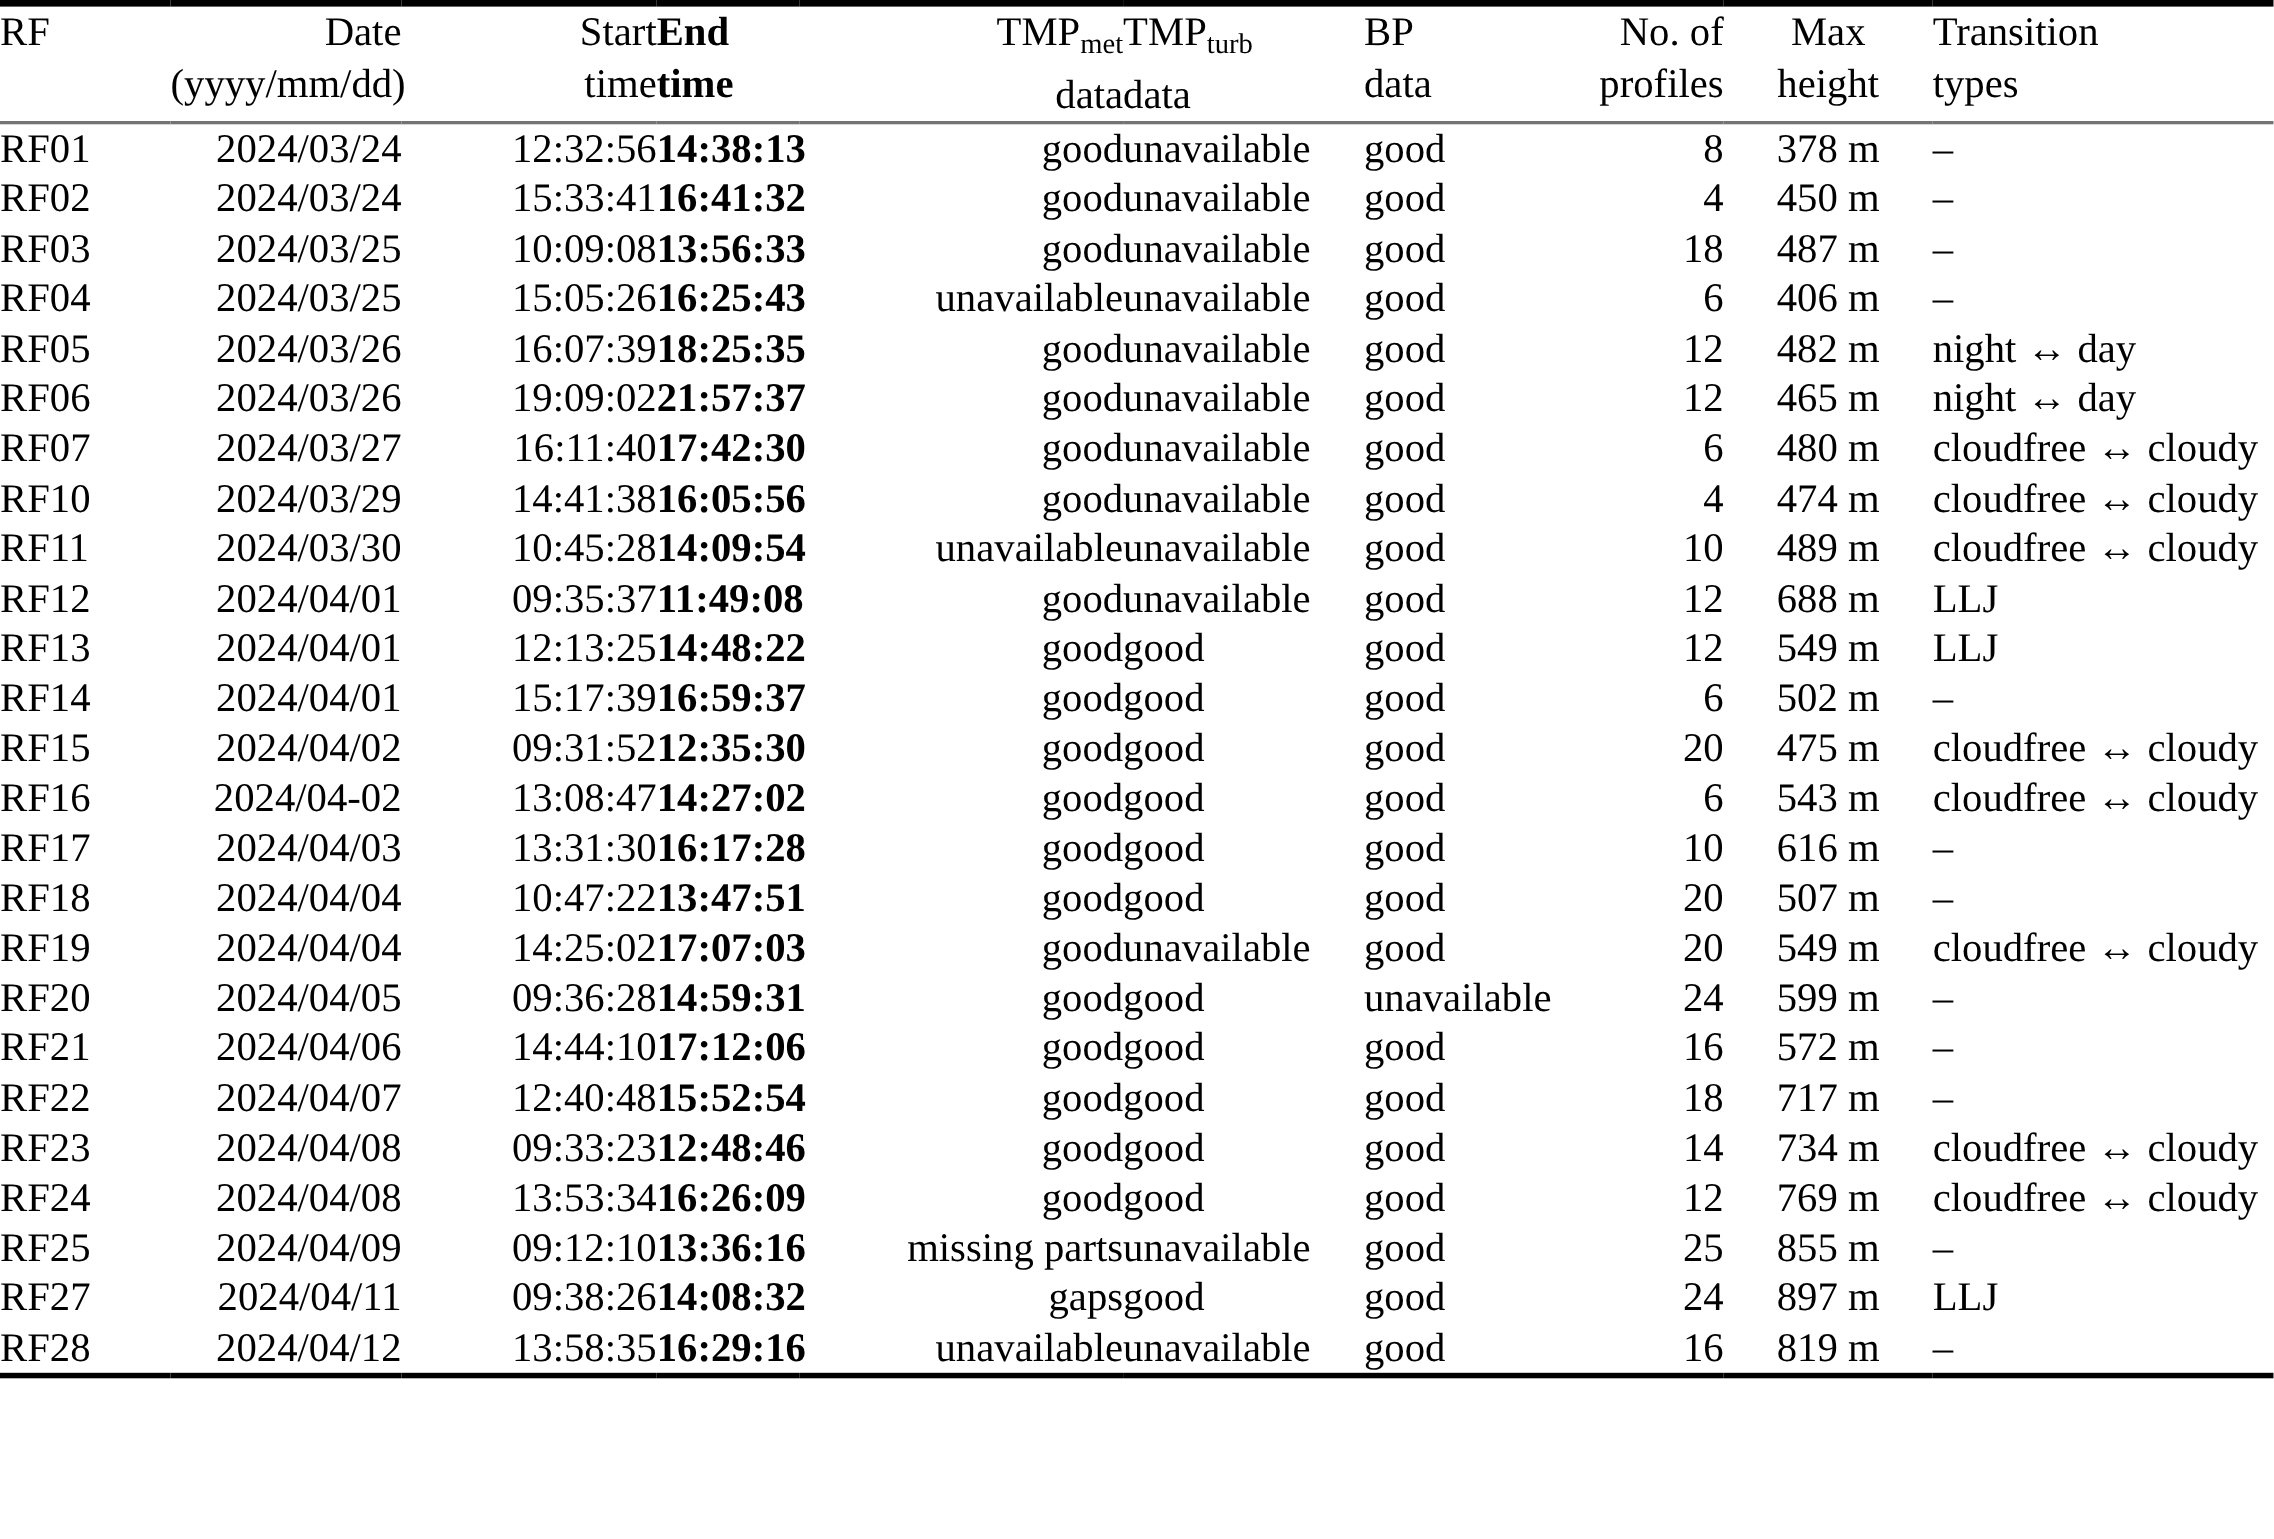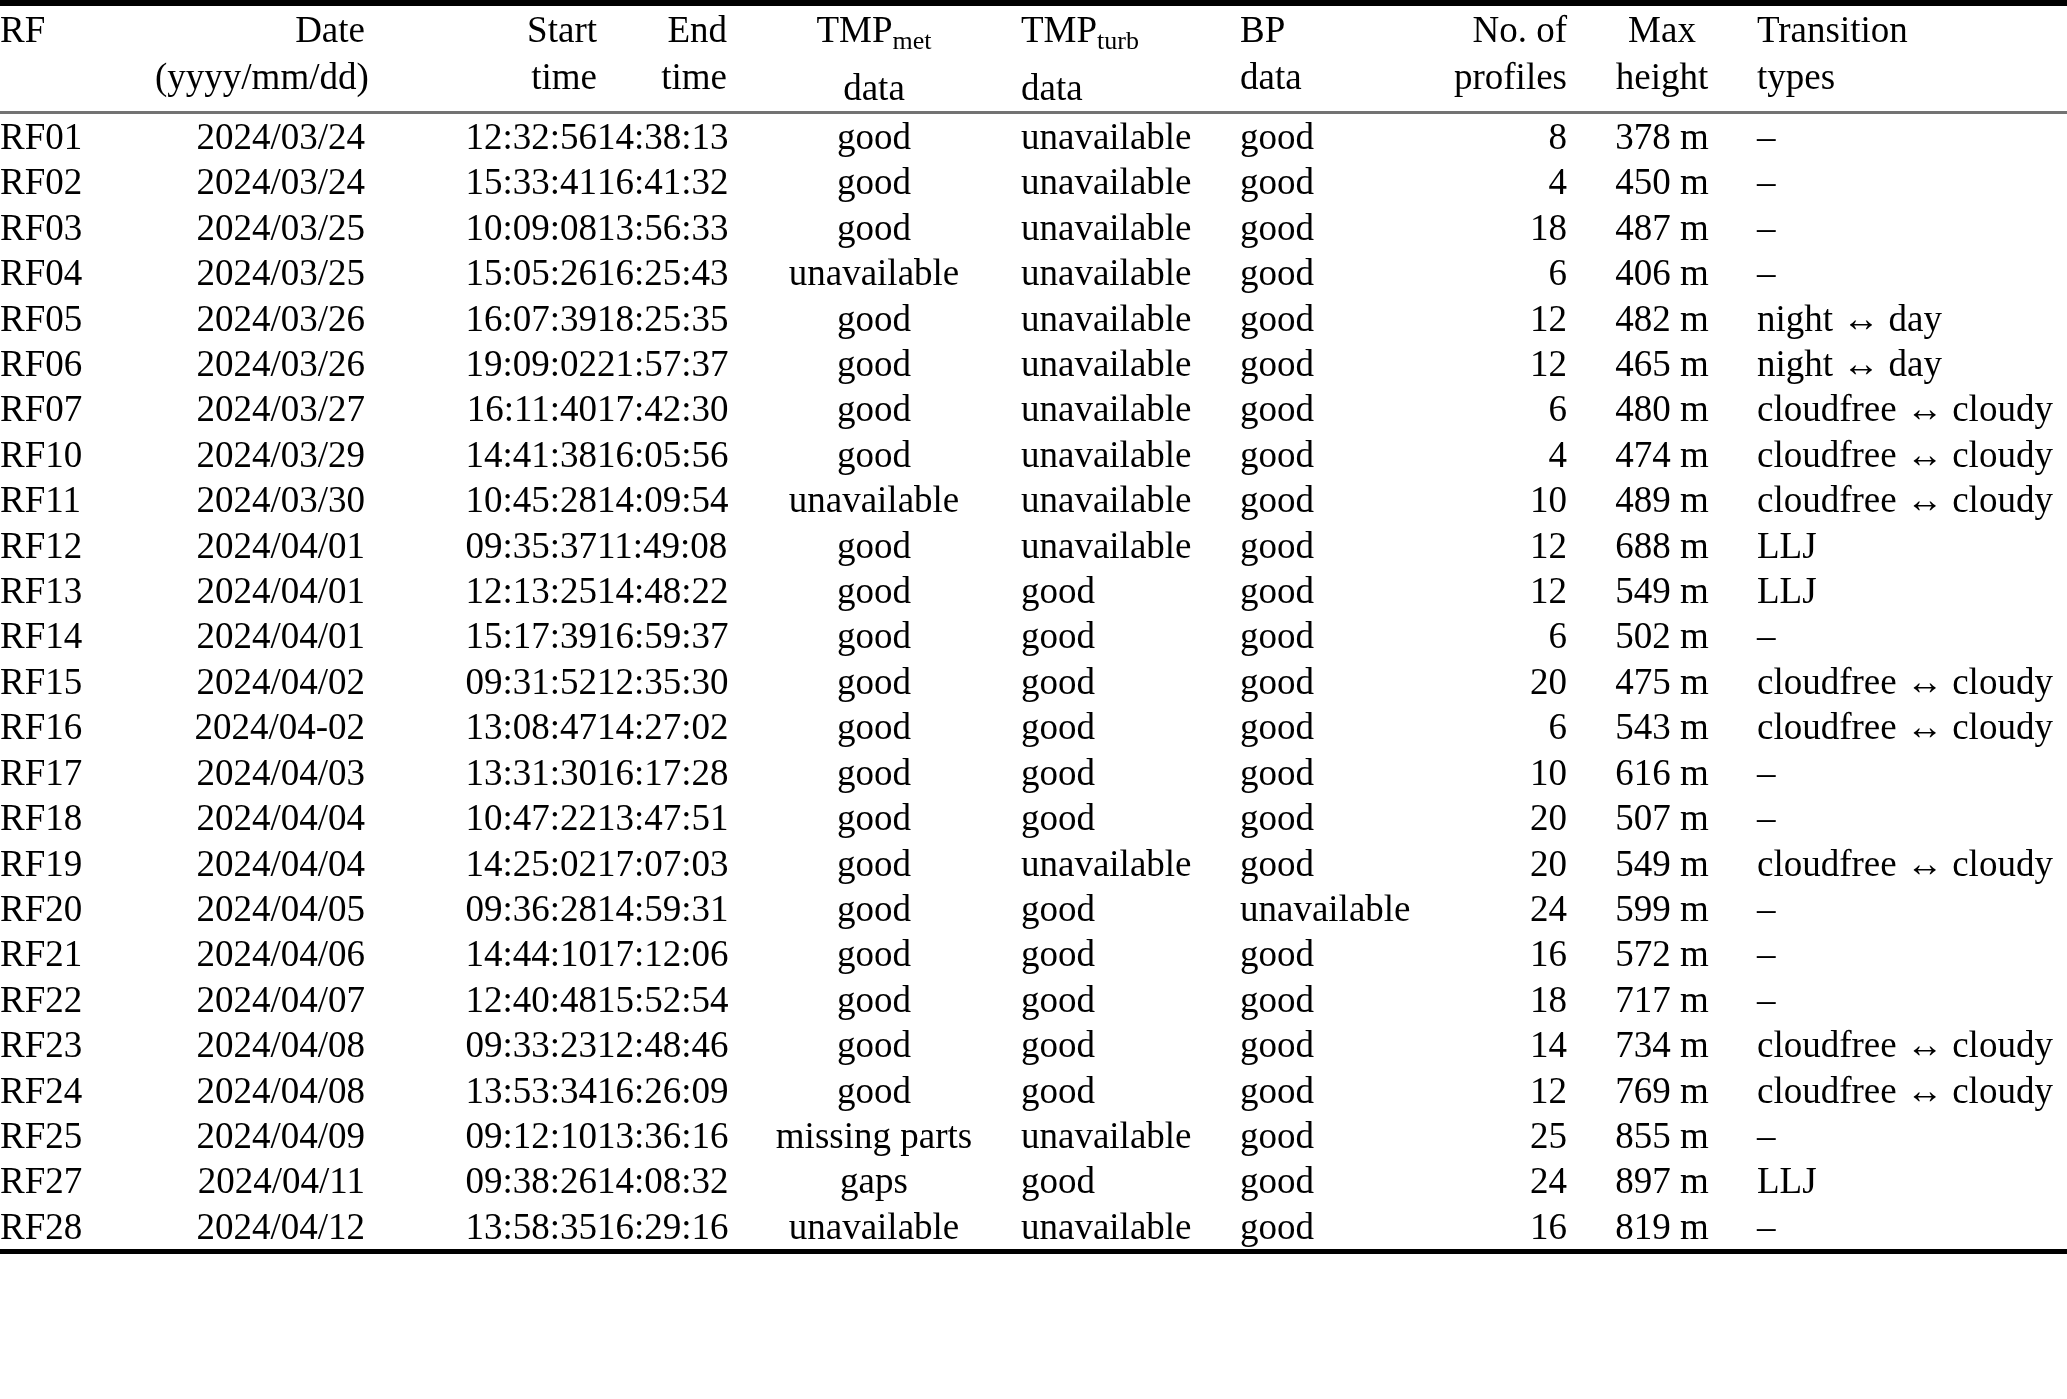--- a/index.html
+++ b/index.html
@@ -43,22 +43,22 @@
   }
   tbody td {
     height: 45.4px;
     line-height: 45.4px;
     vertical-align: middle;
   }
   
   .c-rf        { text-align: left;  padding-left: 25px; }
   .c-date      { text-align: right; }
   .c-start     { text-align: right; }
-  .c-end       { text-align: right; }
-  .c-tmpmet    { text-align: center;  padding-left: 51px; }
+  .c-end       { text-align: left; font-weight: bold; }
+  .c-tmpmet    { text-align: right;  padding-left: 51px; }
   .c-tmpturb   { text-align: left; }
   .c-bp        { text-align: left; }
   .c-profiles  { text-align: right; }
   .c-maxheight { text-align: center;  padding-left: 47px; }
   .c-transition{ text-align: left; }
 </style>
 </head>
 <body>
 
 <table class="rf-table">

